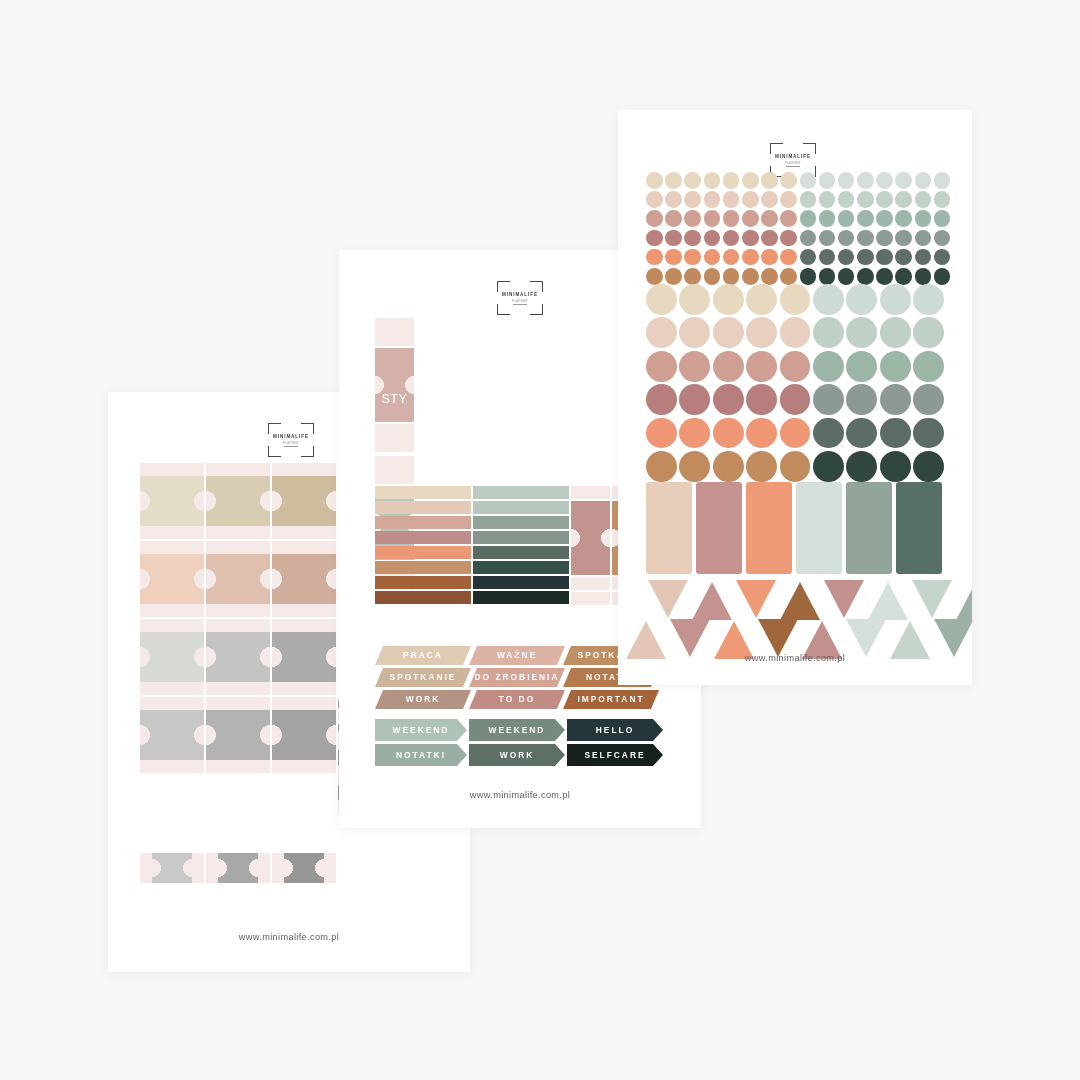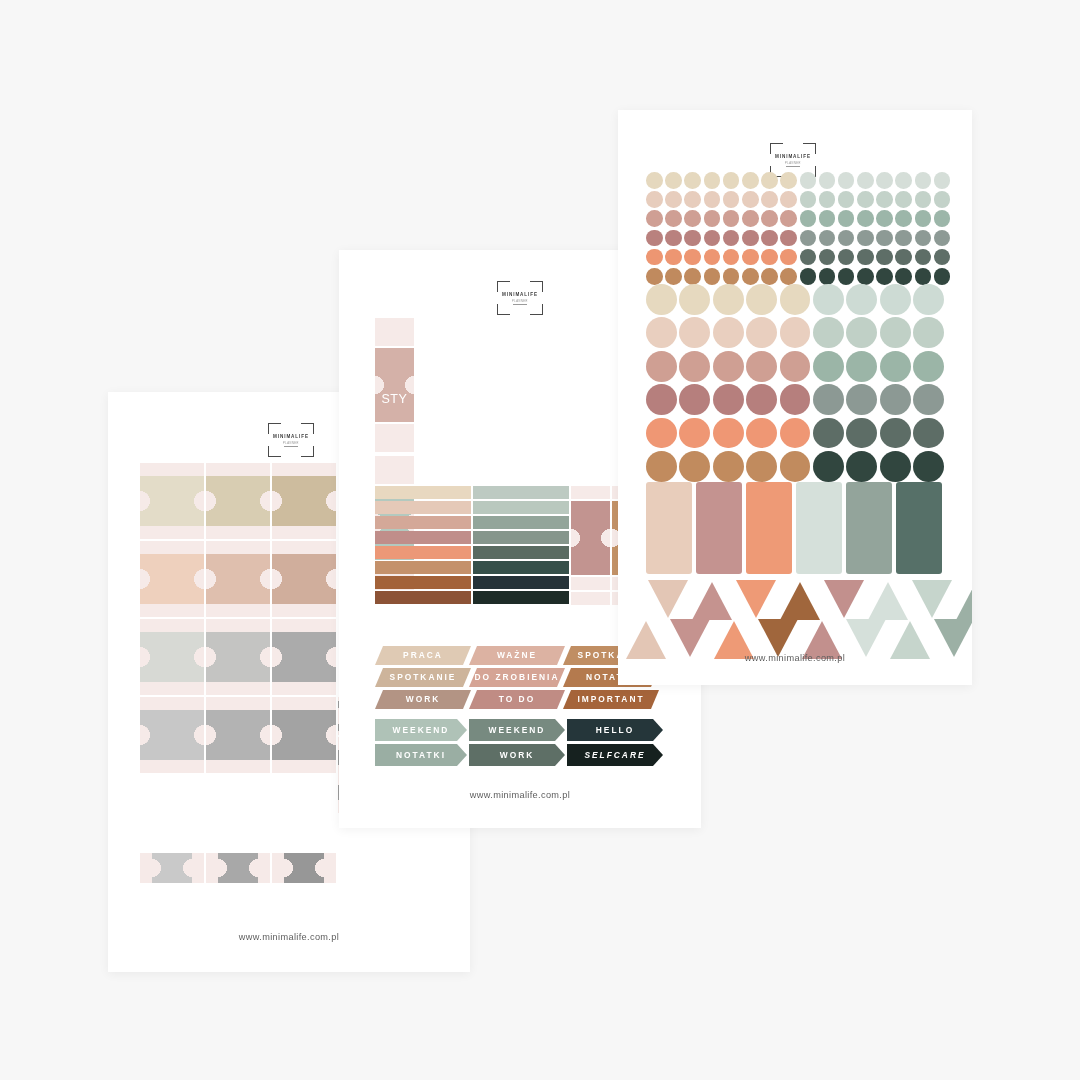--- a/index.html
+++ b/index.html
@@ -338,21 +338,21 @@
         </div>
         <div style="height: 7px;"></div>
         <div class="ban-row arrows">
           <div class="arr" style="background: rgb(175, 194, 183); width: 92px;">WEEKEND</div>
           <div class="arr" style="background: rgb(119, 138, 128); width: 96px;">WEEKEND</div>
           <div class="arr" style="background: rgb(37, 54, 58); width: 96px;">HELLO</div>
         </div>
         <div class="ban-row arrows">
           <div class="arr" style="background: rgb(154, 174, 163); width: 92px;">NOTATKI THINGS</div>
           <div class="arr" style="background: rgb(94, 111, 102); width: 96px;">WORK</div>
-          <div class="arr" style="background: rgb(22, 33, 31); width: 96px; font-style: italic;">SELFCARE</div>
+          <div class="arr" style="background: rgb(22, 33, 31); width: 96px;">SELFCARE</div>
         </div>
       </div>
     <div class="foot" style="top:540px;">www.minimalife.com.pl</div>
   </div>
 
   <div class="sheet" id="sheet-right">
     <div class="logo">
       <span class="brk tl"></span>
       <span class="brk tr"></span>
       <span class="brk bl"></span>

